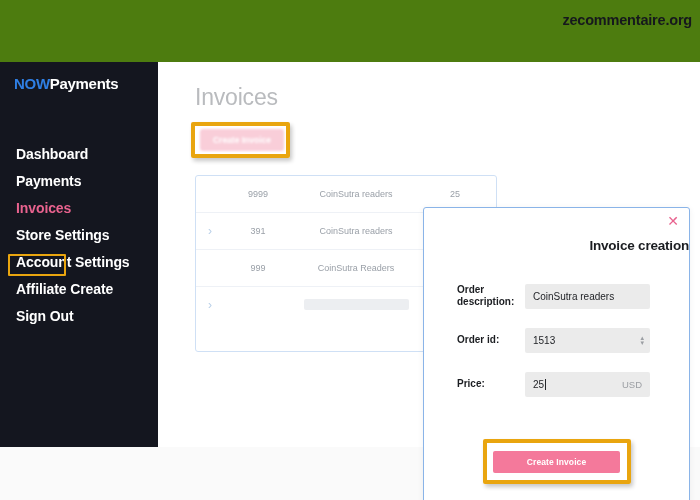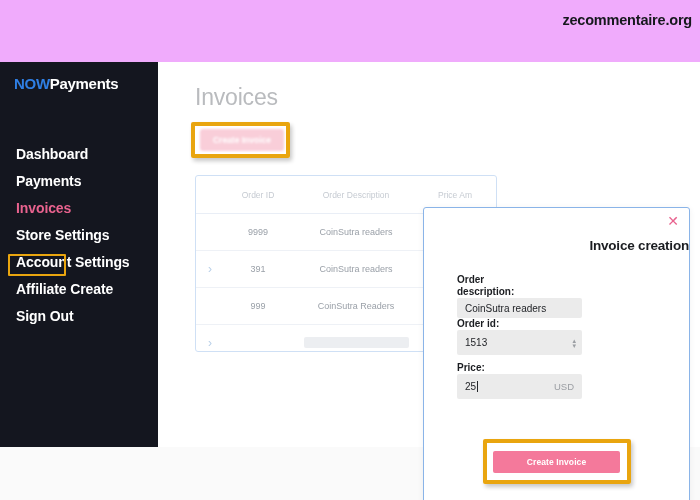--- a/index.html
+++ b/index.html
@@ -13,21 +13,21 @@
     font-family: "Liberation Sans", sans-serif;
     overflow: hidden;
     position: relative;
   }
 
   
   .watermark-bar {
     position: absolute;
     left: 0; top: 0;
     width: 700px; height: 62px;
-    background: #f0abfc;
+    background: #4d7c0f;
   }
   .watermark {
     position: absolute;
     right: 8px; top: 12px;
     font-size: 14.5px;
     font-weight: bold;
     color: #16181d;
     letter-spacing: -0.2px;
   }
 
@@ -202,22 +202,21 @@
   .form {
     position: absolute;
     left: 0; top: 66px;
     width: 265px;
   }
   .field {
     position: relative;
     height: 44px;
     padding-left: 33px;
     display: flex;
-    align-items: flex-start;
-    flex-direction: column;
+    align-items: center;
   }
   .field-label {
     width: 68px;
     font-size: 10px;
     font-weight: bold;
     color: #1b1d21;
     line-height: 12px;
   }
   .field-input {
     position: relative;
@@ -337,26 +336,20 @@
     <div class="hl-invoices"></div>
   </div>
 
   <div class="content">
     <div class="page-title">Invoices</div>
 
     <div class="create-invoice-top">Create Invoice</div>
     <div class="hl-create-top"></div>
 
     <div class="table-card">
-      <div class="thead">
-        <div class="c-exp"></div>
-        <div class="c-id">Order ID</div>
-        <div class="c-desc">Order Description</div>
-        <div class="c-amt">Price Am</div>
-      </div>
 
       <div class="trow">
         <div class="c-exp"></div>
         <div class="c-id">9999</div>
         <div class="c-desc">CoinSutra readers</div>
         <div class="c-amt">25</div>
       </div>
 
       <div class="trow">
         <div class="c-exp">›</div>

